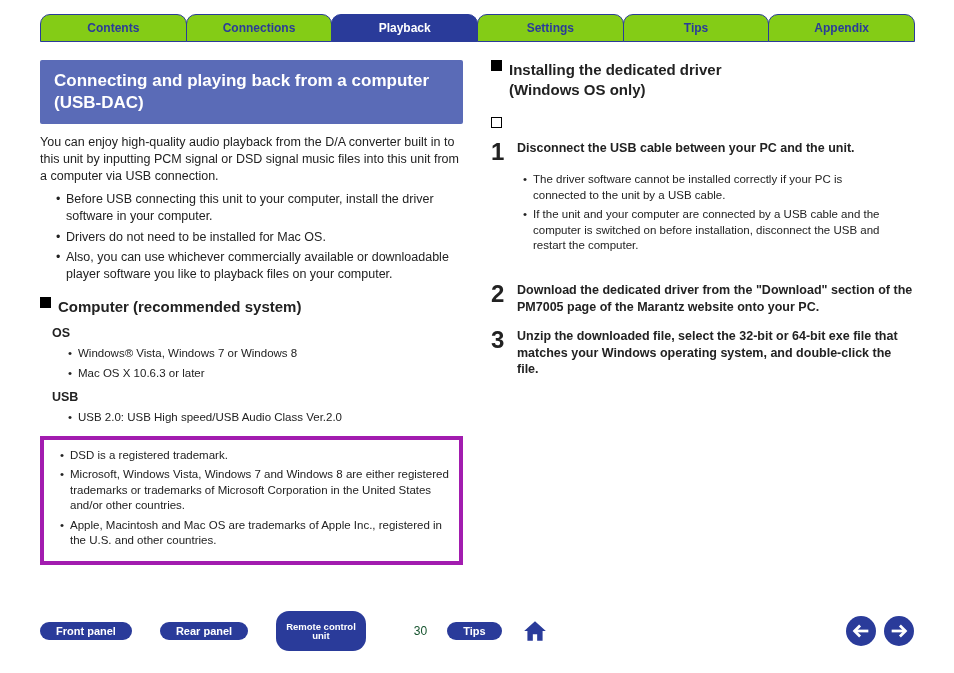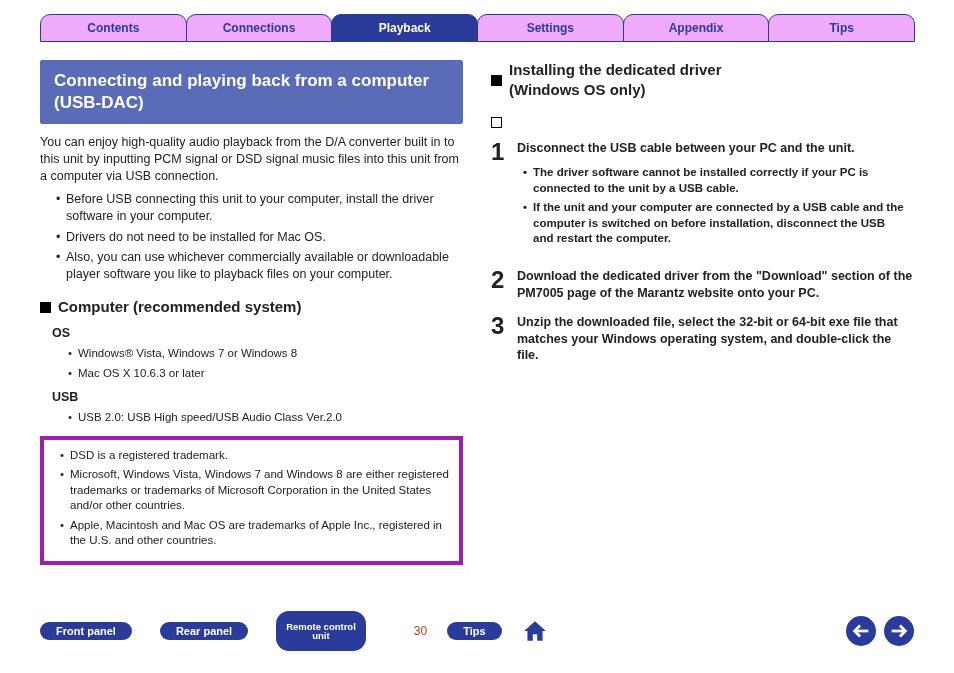--- a/index.html
+++ b/index.html
@@ -24,21 +24,21 @@
     gap: 0;
     width: 100%;
   }
   .tab {
     flex: 1;
     height: 28px;
     border: 1.5px solid #2a3b9a;
     border-bottom: 1.5px solid #2a3b9a;
     border-top-left-radius: 10px;
     border-top-right-radius: 10px;
-    background: #f0abfc;
+    background: #84cc16;
     color: #2a3b9a;
     font-weight: bold;
     font-size: 12px;
     display: flex;
     align-items: center;
     justify-content: center;
     cursor: pointer;
     margin-right: -1px;
   }
   .tab.active {
@@ -82,21 +82,21 @@
     position: absolute;
     left: 0;
     color: #222;
   }
   ul.bul.small li { font-size: 11.5px; }
   .h2 {
     font-weight: bold;
     font-size: 15px;
     margin: 14px 0 6px 0;
     display: flex;
-    align-items: center;
+    align-items: flex-start;
   }
   .sq {
     display: inline-block;
     width: 11px;
     height: 11px;
     background: #000;
     margin-right: 7px;
   }
   .sq-outline {
     display: inline-block;
@@ -129,21 +129,21 @@
   }
   .step-body {
     font-size: 12.5px;
     font-weight: bold;
   }
   .step-sub {
     font-weight: normal;
     font-size: 11.5px;
     margin-top: 6px;
   }
-  .step-sub ul { margin: 9px; font-weight: bold; }
+  .step-sub ul { margin: 16px; }
   
   .footer {
     position: absolute;
     bottom: 22px;
     left: 40px;
     right: 40px;
     display: flex;
     align-items: center;
   }
   .pill {
@@ -158,21 +158,21 @@
     align-items: center;
     justify-content: center;
     margin-right: 28px;
     cursor: pointer;
     text-align: center;
     line-height: 1;
   }
   .pill.multi { flex-direction: column; padding: 20px 10px; height: 24px; font-size: 9.5px; }
   .pagenum {
     font-size: 12px;
-    color: #c2410c;
+    color: #14532d;
     margin: 0 20px;
   }
   .circle-btn {
     width: 30px;
     height: 30px;
     background: #2a3b9a;
     border-radius: 50%;
     display: flex;
     align-items: center;
     justify-content: center;
@@ -188,22 +188,22 @@
 </head>
 <body>
 
 <div class="page">
 
   <div class="tabs">
     <div class="tab">Contents</div>
     <div class="tab">Connections</div>
     <div class="tab active">Playback</div>
     <div class="tab">Settings</div>
+    <div class="tab">Tips</div>
     <div class="tab">Appendix</div>
-    <div class="tab">Tips</div>
   </div>
 
   <div class="columns">
 
     <div class="col">
       <div class="title-bar">Connecting and playing back from a computer (USB-DAC)</div>
       <div class="para">You can enjoy high-quality audio playback from the D/A converter built in to this unit by inputting PCM signal or DSD signal music files into this unit from a computer via USB connection.</div>
       <ul class="bul">
         <li>Before USB connecting this unit to your computer, install the driver software in your computer.</li>
         <li>Drivers do not need to be installed for Mac OS.</li>

